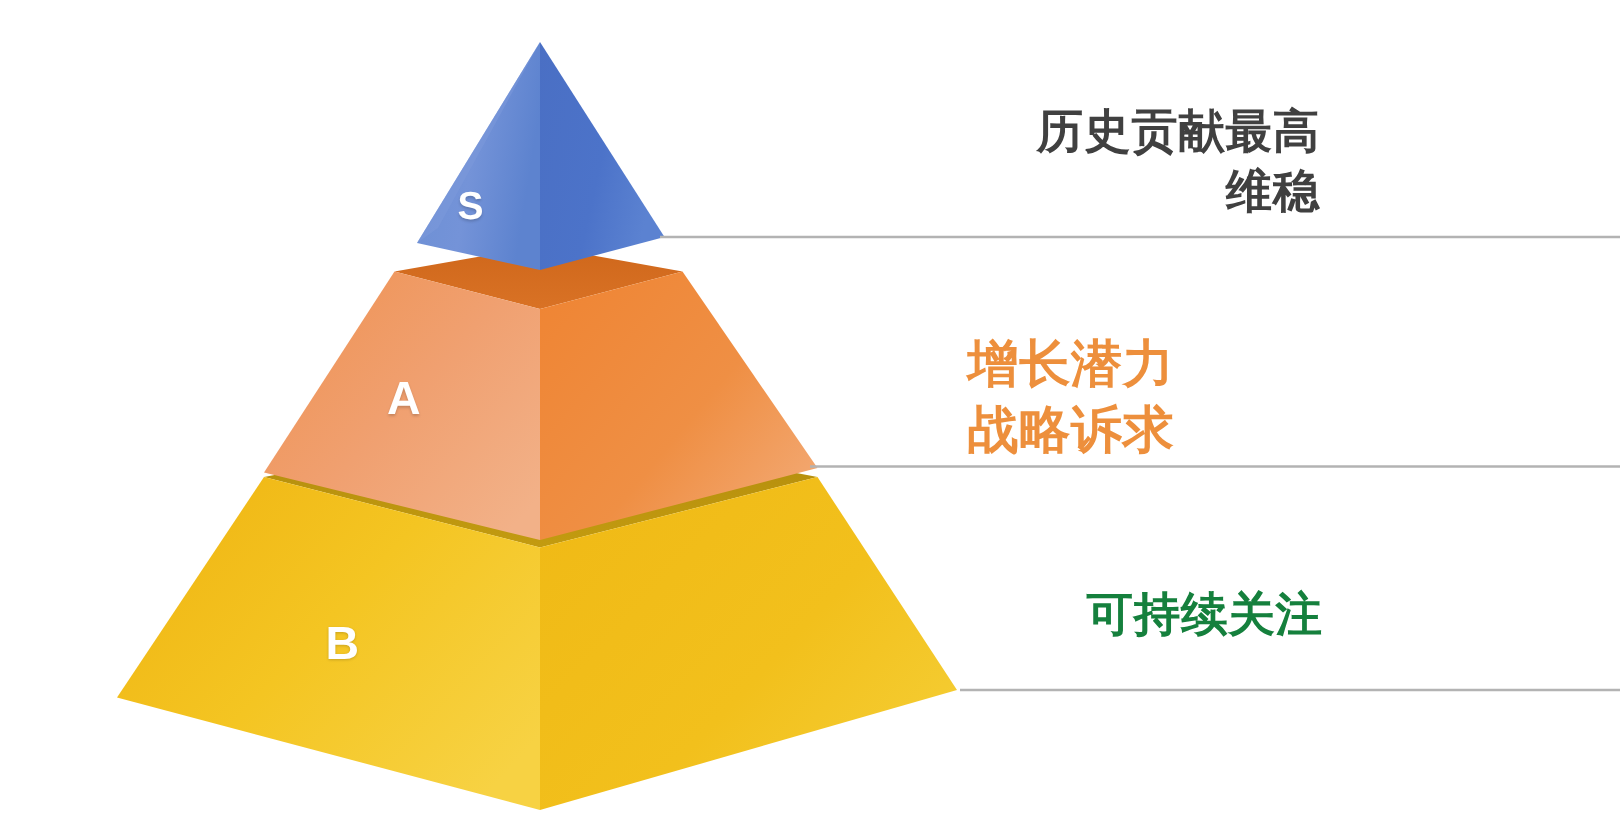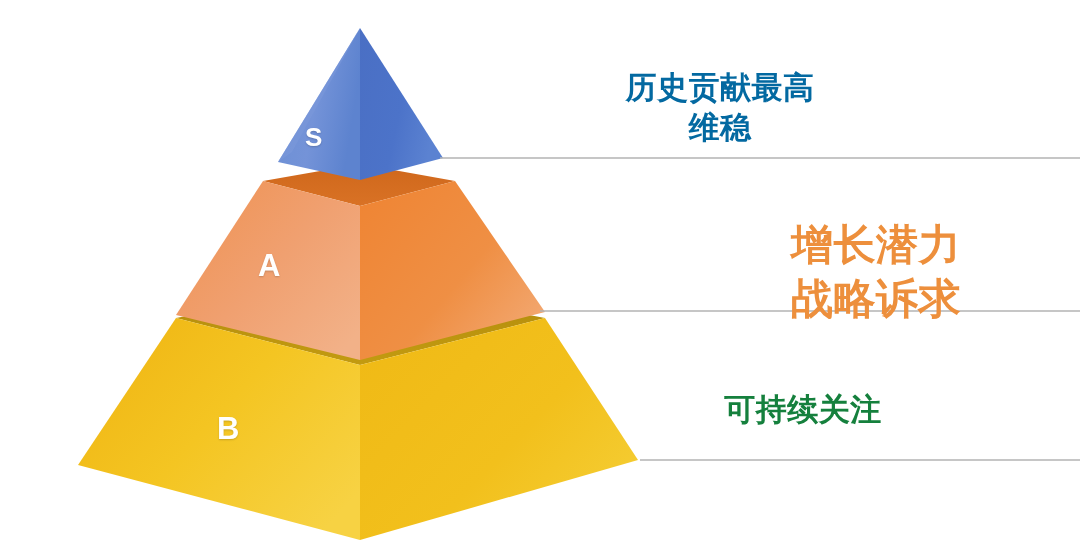--- a/index.html
+++ b/index.html
@@ -44,32 +44,31 @@
     font-weight: bold;
     line-height: 1.28;
     letter-spacing: 0.5px;
     white-space: pre-line;
     user-select: none;
   }
   #label-s {
     left: 560px;
     top: 68px;
     width: 320px;
-    text-align: center;
+    text-align: right;
     font-size: 31px;
-    color: #0369a1;
+    color: #404040;
   }
   #label-a {
     left: 645px;
     top: 222px;
     width: 316px;
-    text-align: right;
-    font-size: 42px;
+    text-align: left;
+    font-size: 34px;
     color: #ed8f3c;
-    font-family: Liberation Mono, monospace;
   }
   #label-b {
     left: 645px;
     top: 390px;
     width: 316px;
     text-align: center;
     font-size: 31px;
     color: #15803d;
   }
 </style>

